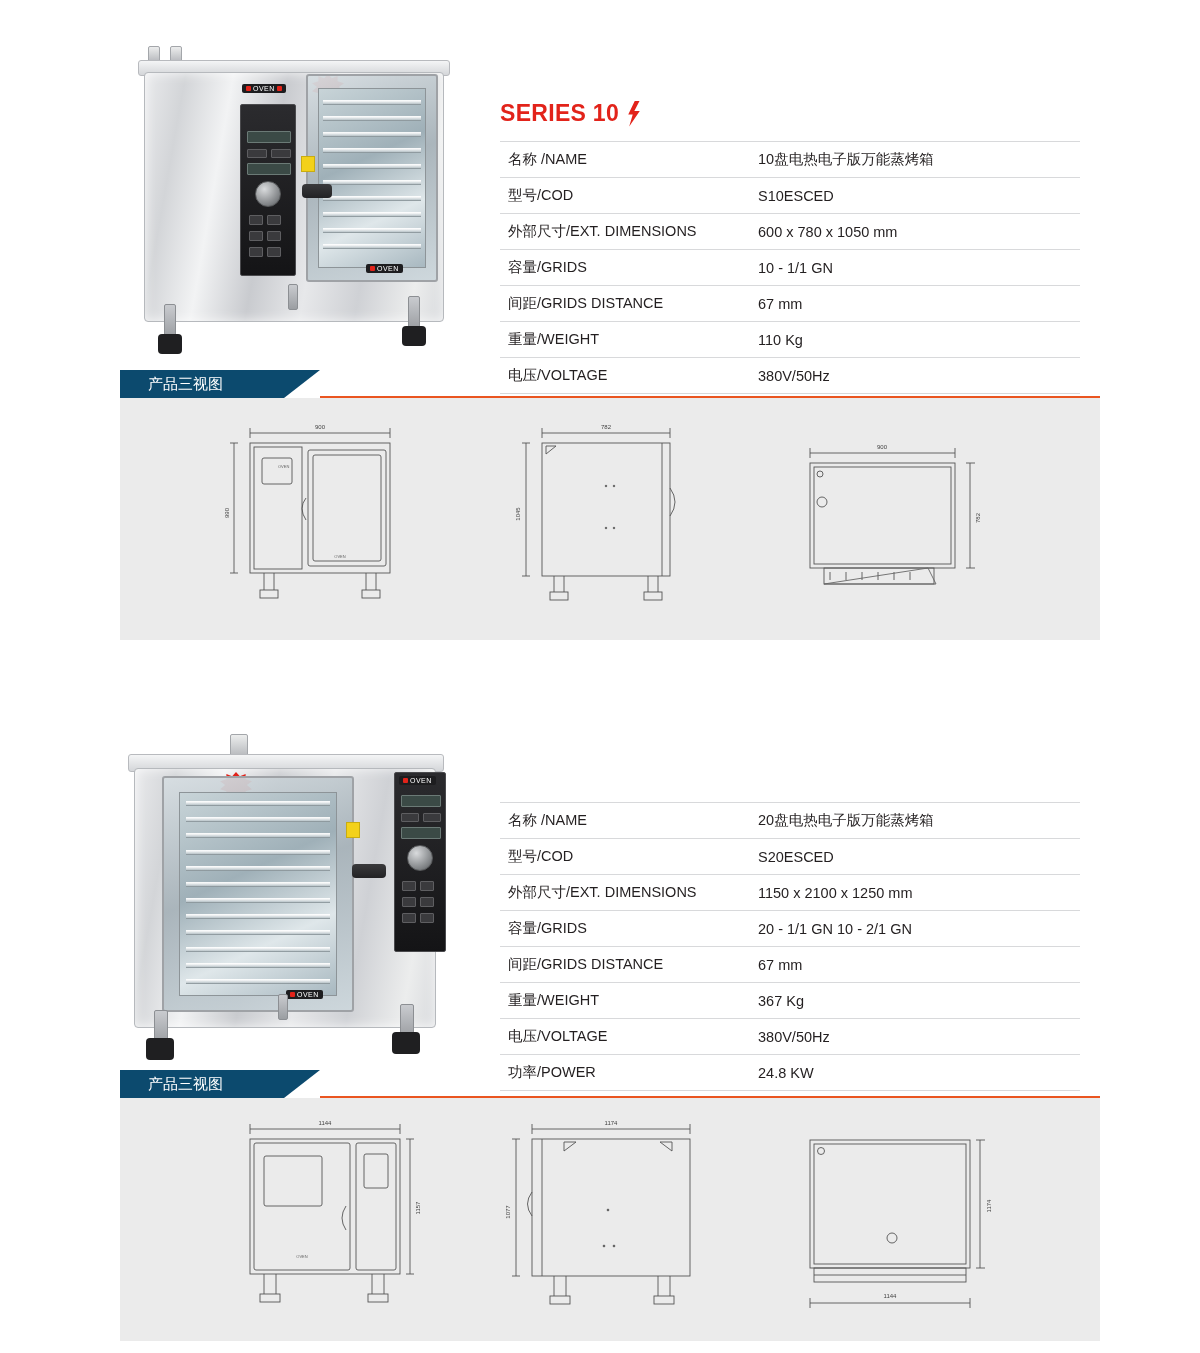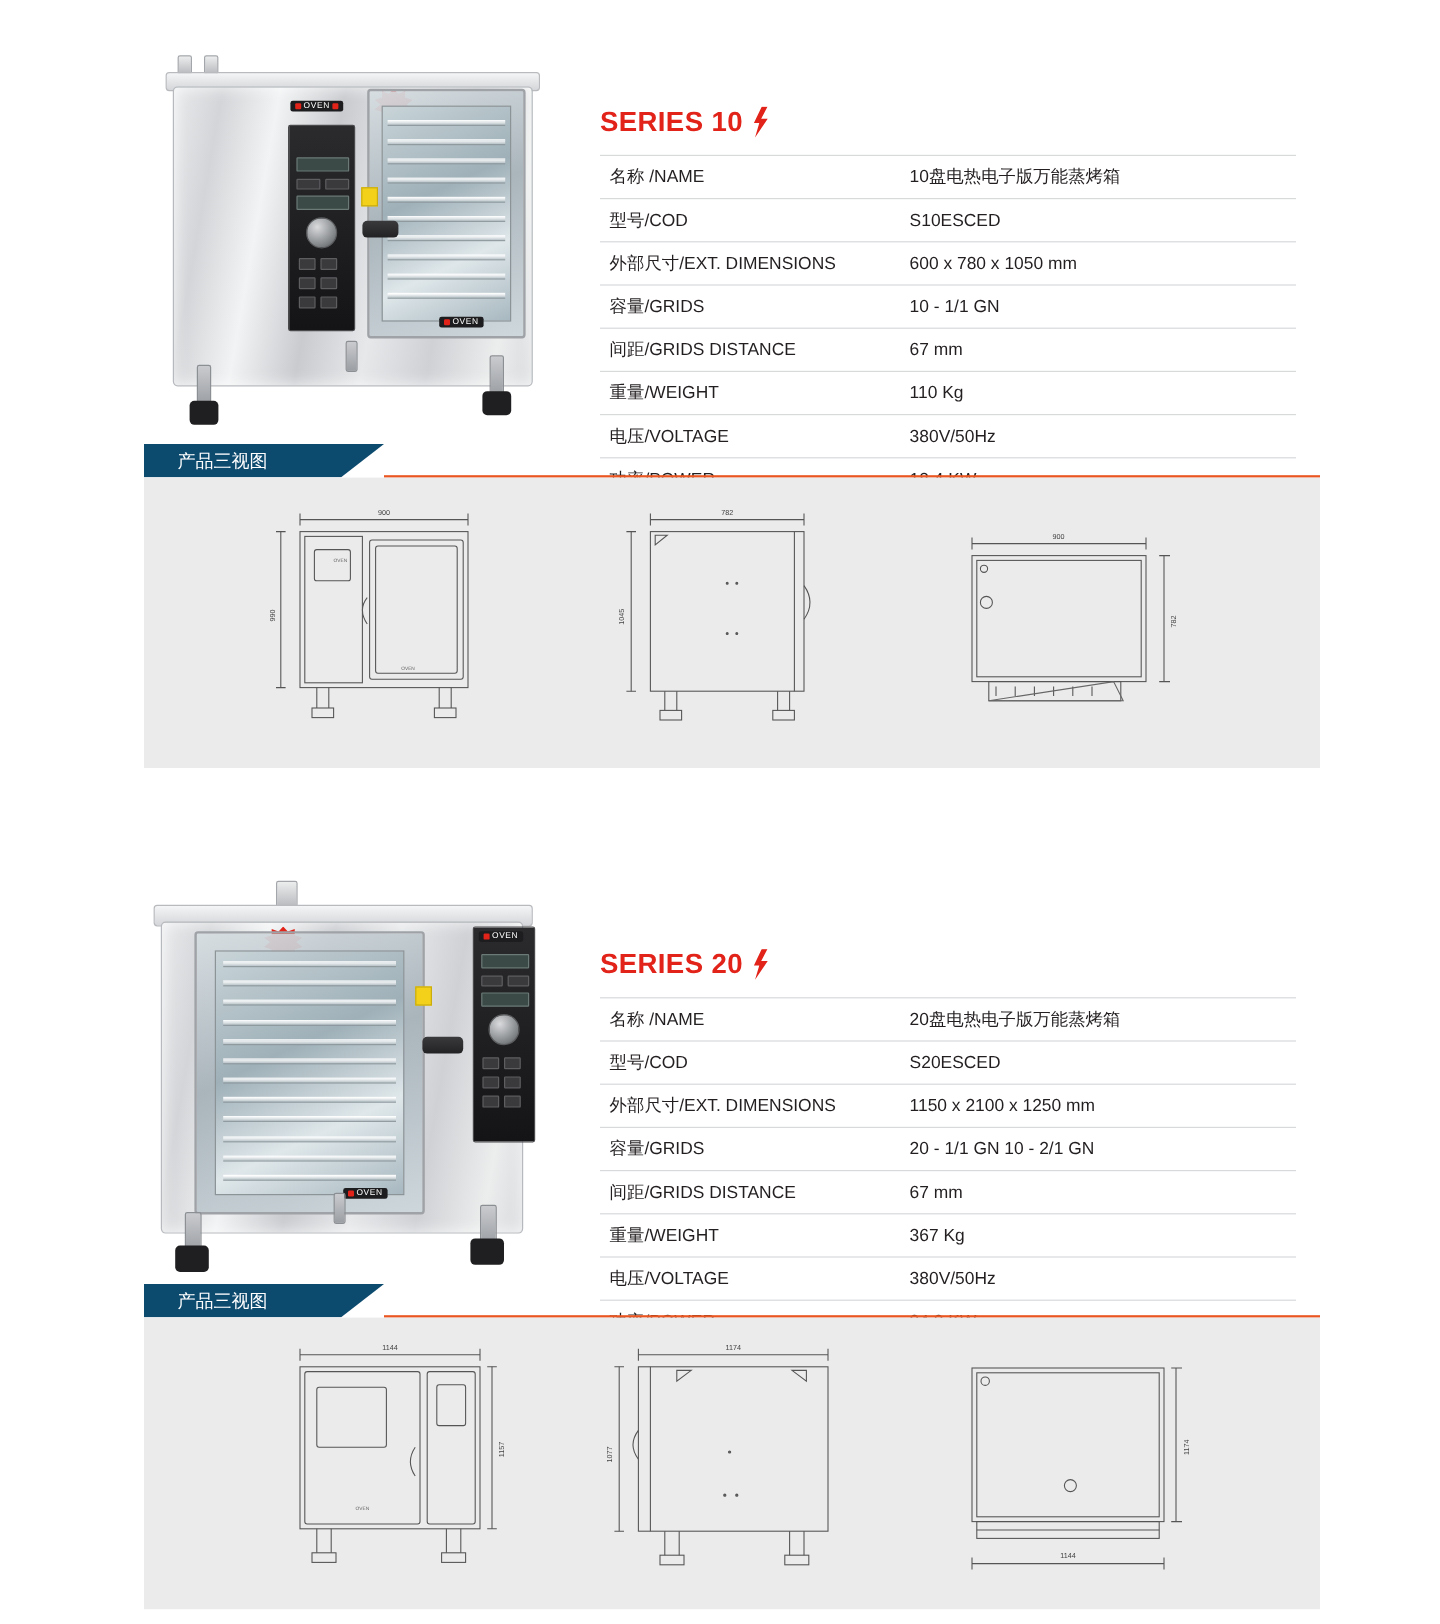--- a/index.html
+++ b/index.html
@@ -135,21 +135,21 @@
     border-radius: 3px;
   }
   .chimney {
     position: absolute;
     background: linear-gradient(180deg,#eceded,#b9bbbf);
     border: 1px solid #a3a6aa;
     border-radius: 2px;
   }
 
   
-  .spec-wrap { position: absolute; }
+  .spec-wrap { position: absolute; margin-top: 12px; }
   .series-title {
     display: flex; align-items: center; gap: 6px;
     font-size: 23px; font-weight: bold; color: #e2231a;
     letter-spacing: .3px;
     margin-bottom: 14px;
   }
   .bolt {
     display: inline-block;
     width: 16px; height: 26px;
     background: #e2231a;
@@ -467,24 +467,20 @@
 
         <div class="leg" style="left:34px; top:294px; width:14px; height:34px;"></div>
         <div class="foot" style="left:26px; top:322px; width:28px; height:22px; border-radius:4px;"></div>
         <div class="leg" style="left:280px; top:288px; width:14px; height:34px;"></div>
         <div class="foot" style="left:272px; top:316px; width:28px; height:22px; border-radius:4px;"></div>
         <div class="leg" style="left:158px; top:278px; width:10px; height:26px;"></div>
       </div>
     </div>
 
     <div class="spec-wrap" style="left:500px; top:90px;">
-      <div class="series-title">
-        <span>SERIES 20</span>
-        <span class="bolt"></span>
-      </div>
       <table class="spec">
         <tbody>
           <tr>
             <td class="k">名称 /NAME</td>
             <td class="v">20盘电热电子版万能蒸烤箱</td>
           </tr>
           <tr>
             <td class="k">型号/COD</td>
             <td class="v">S20ESCED</td>
           </tr>

